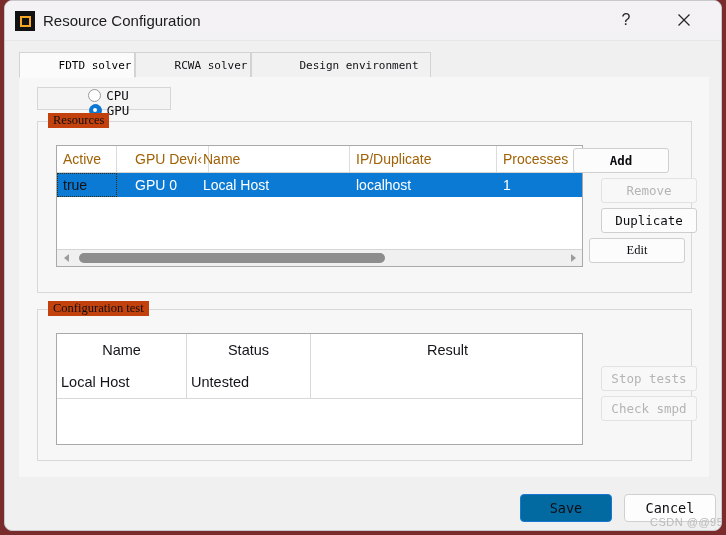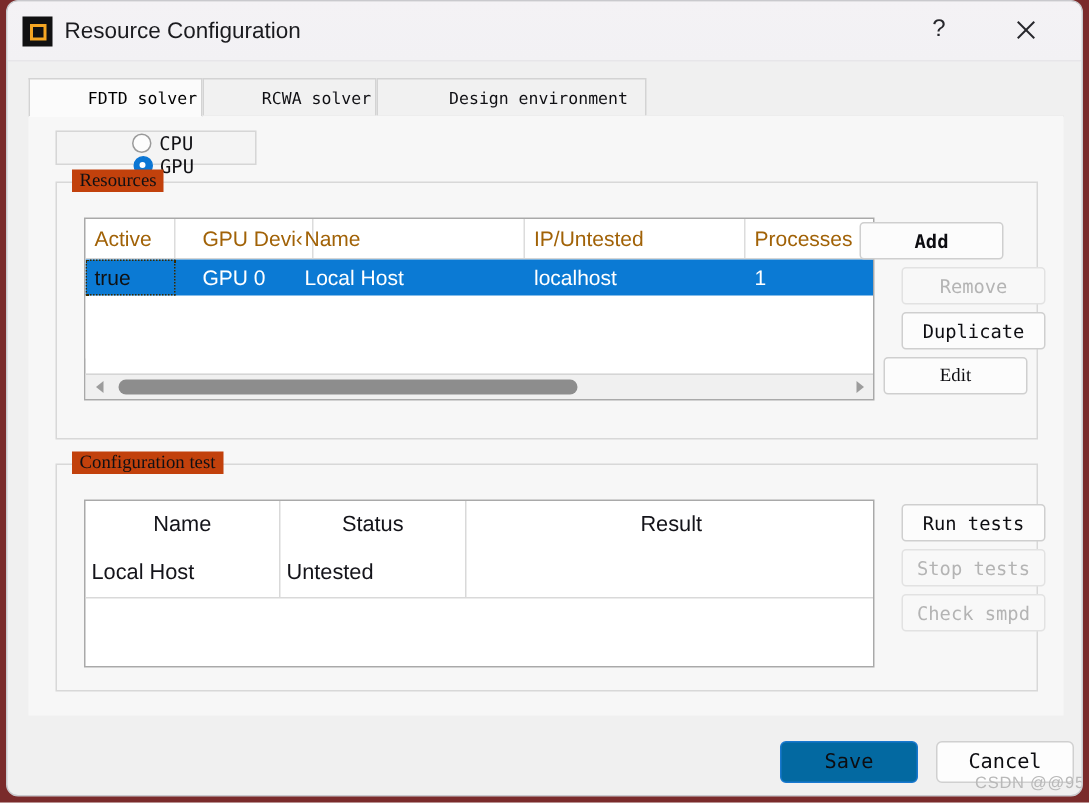--- a/index.html
+++ b/index.html
@@ -442,21 +442,21 @@
     </div>
 
     <div id="grp-resources" class="groupbox">
       <div class="group-label">Resources</div>
 
       <div id="res-table-wrap">
         <div id="res-header">
           <div class="hcell c0">Active</div>
           <div class="hcell c1">GPU Devi‹</div>
           <div class="hcell c2">Name</div>
-          <div class="hcell c3">IP/Untested</div>
+          <div class="hcell c3">IP/Duplicate</div>
           <div class="hcell c4">Processes</div>
         </div>
         <div id="res-row">
           <div class="rcell c0 focused">true</div>
           <div class="rcell c1">GPU 0</div>
           <div class="rcell c2">Local Host</div>
           <div class="rcell c3">localhost</div>
           <div class="rcell c4">1</div>
         </div>
         <div id="res-body-blank"></div>
@@ -488,21 +488,20 @@
           <div class="hc g2">Result</div>
         </div>
         <div id="cfg-row">
           <div class="rc g0">Local Host</div>
           <div class="rc g1">Untested</div>
           <div class="rc g2"></div>
         </div>
         <div id="cfg-sep"></div>
       </div>
 
-      <div id="btn-run" class="sbtn">Run tests</div>
       <div id="btn-smpd" class="sbtn disabled">Check smpd</div>
       <div id="btn-stop" class="sbtn disabled">Stop tests</div>
     </div>
 
   </div>
 
   <div id="btn-save" class="bbtn">Save</div>
   <div id="btn-cancel" class="bbtn">Cancel</div>
 
   <div id="watermark">CSDN @@957</div>

